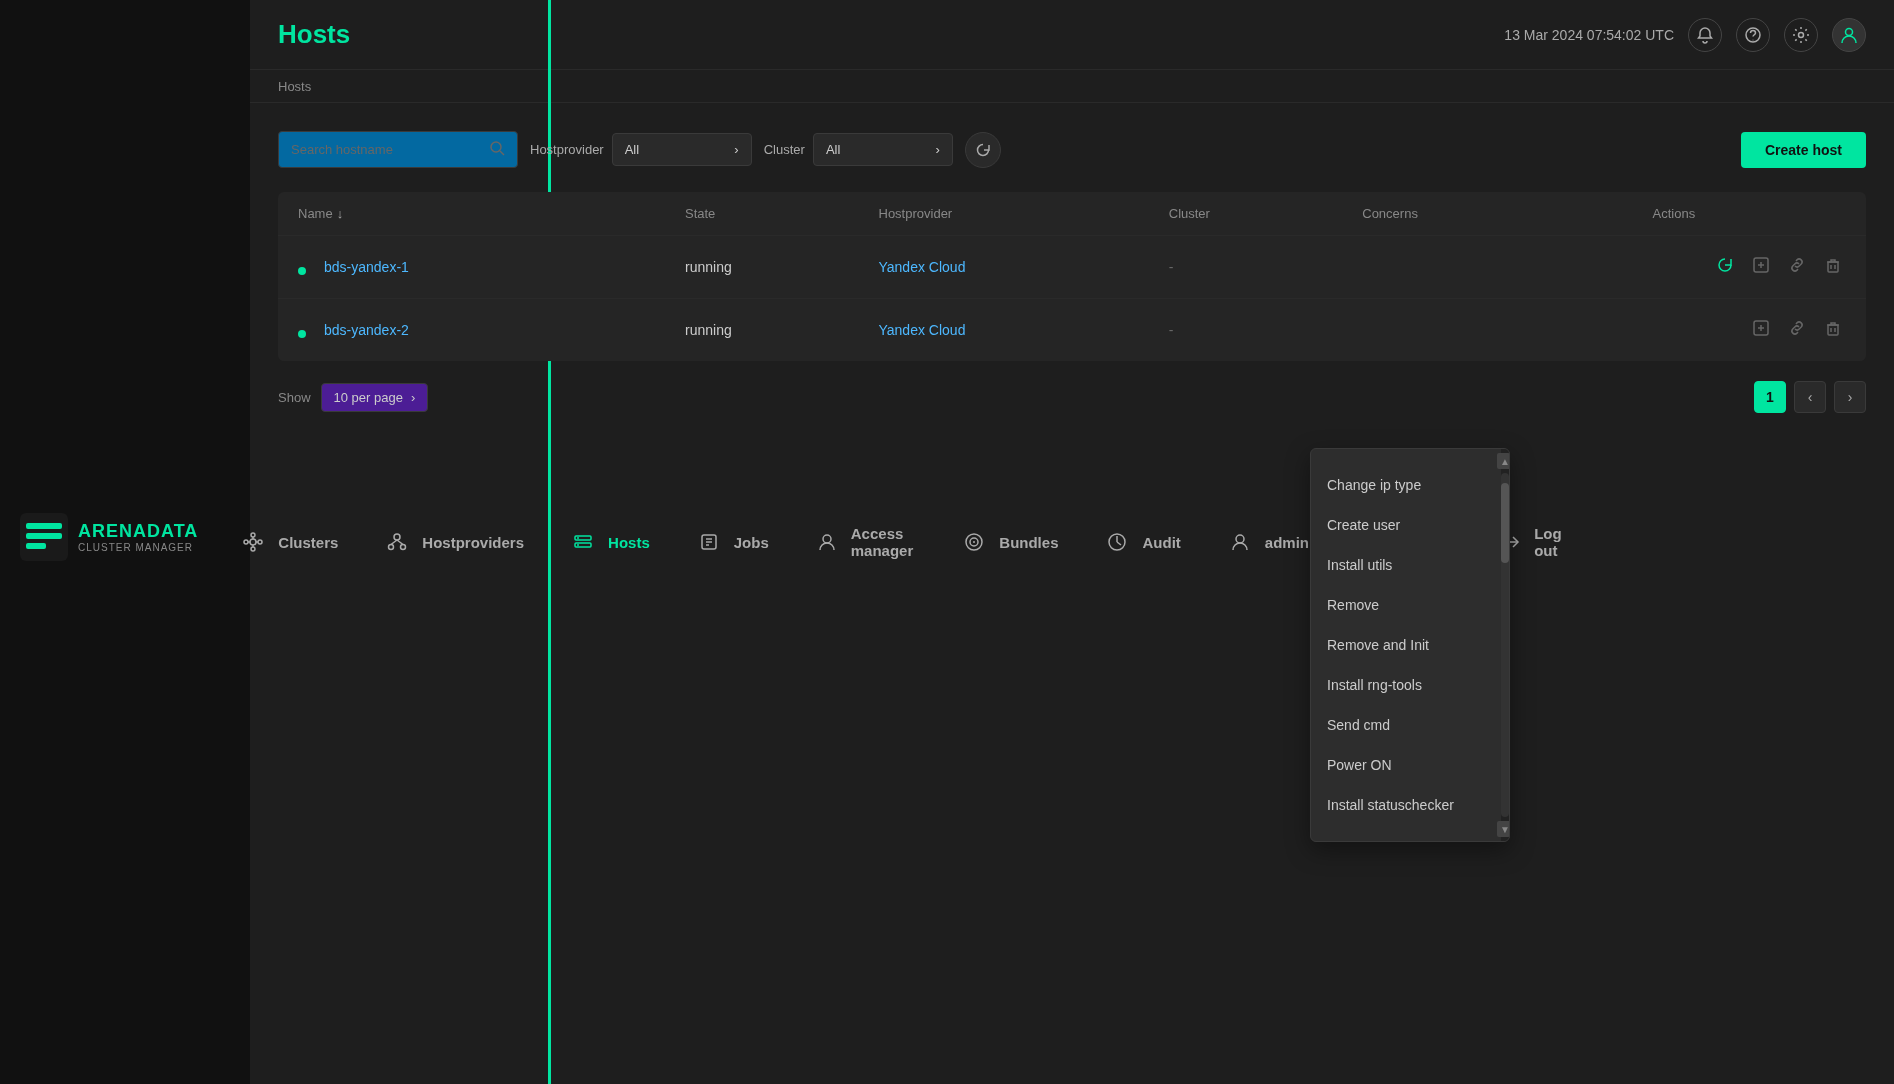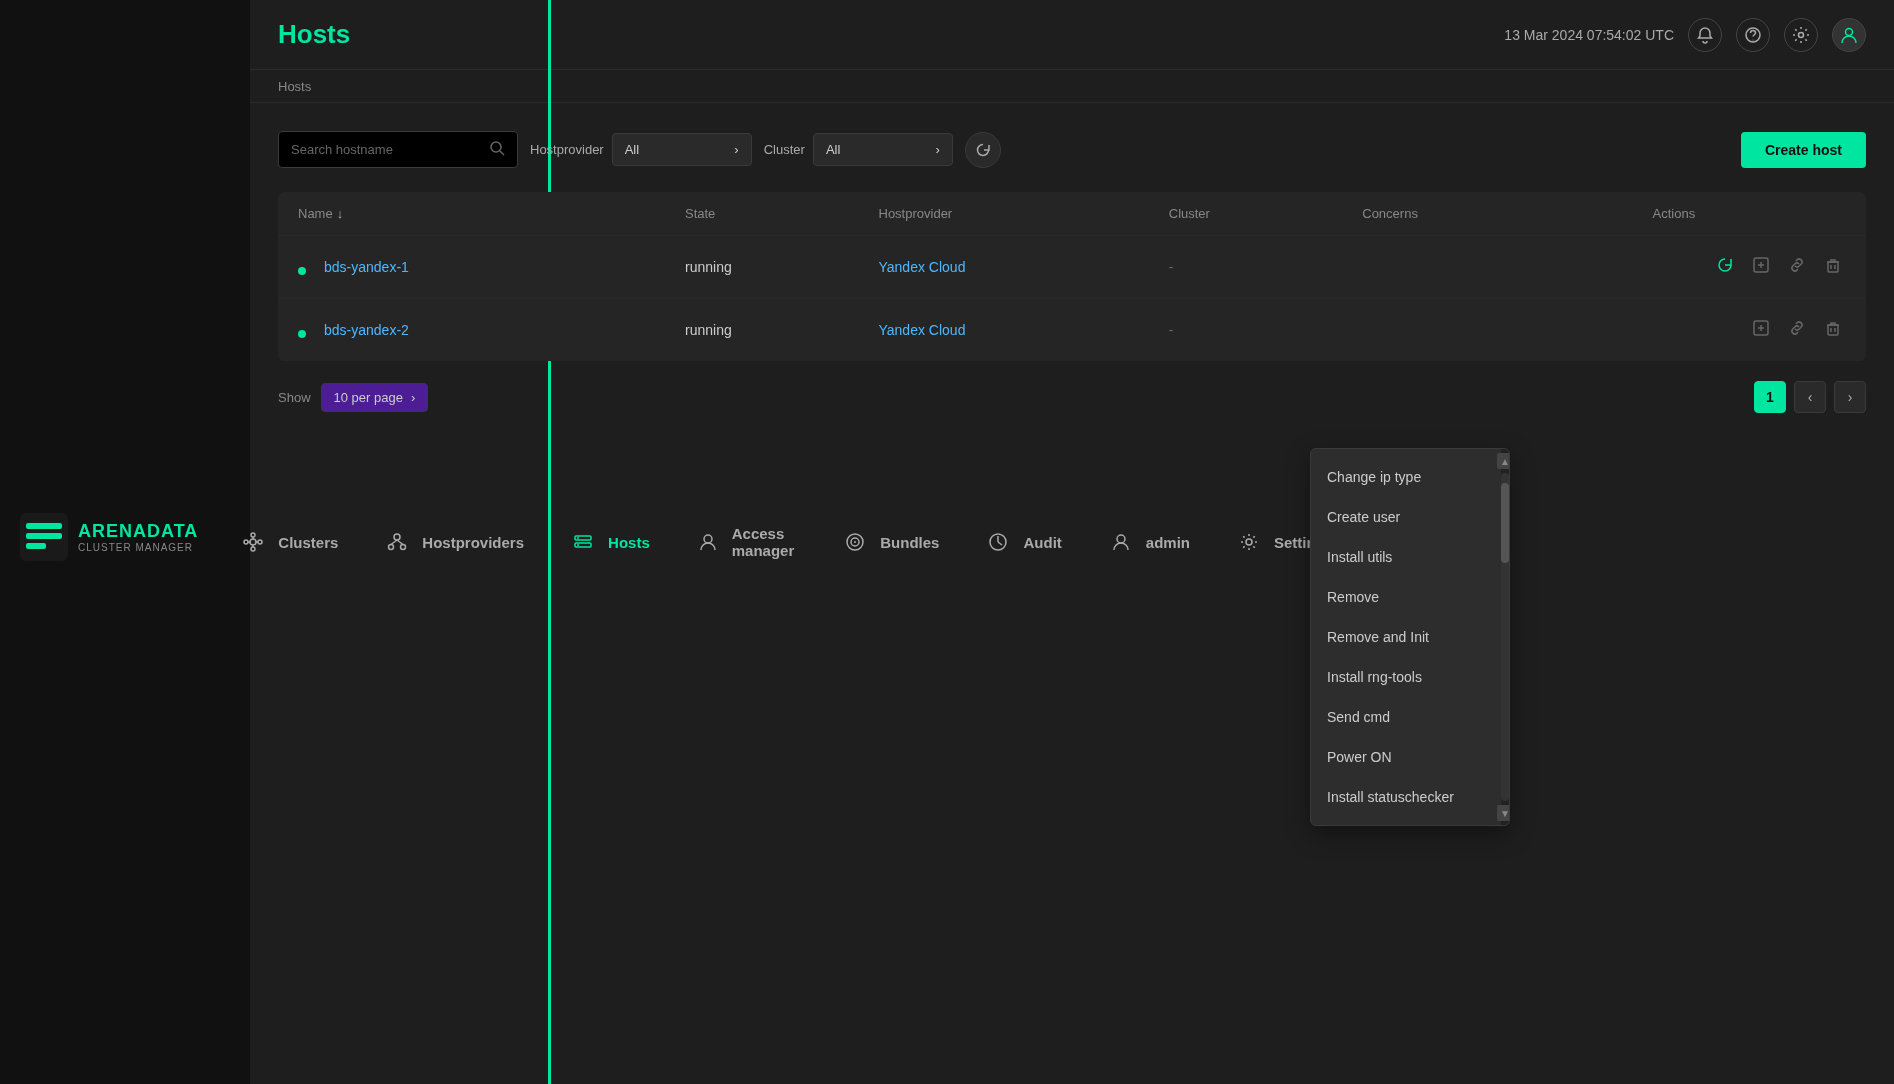--- a/index.html
+++ b/index.html
@@ -175,21 +175,21 @@
     .toolbar {
       display: flex;
       align-items: center;
       gap: 12px;
       margin-bottom: 24px;
     }
 
     .search-box {
       display: flex;
       align-items: center;
-      background: #000000;
+      background: #0369a1;
       border: 1px solid #3a3a3a;
       border-radius: 4px;
       padding: 8px 12px;
       gap: 8px;
       width: 240px;
     }
 
     .search-box input {
       background: transparent;
       border: none;
@@ -402,21 +402,21 @@
       overflow: hidden;
     }
 
     .dropdown-scroll-container {
       position: relative;
       display: flex;
     }
 
     .dropdown-items {
       flex: 1;
-      padding: 8px 0;
+      padding: 16px 0;
     }
 
     .dropdown-item {
       padding: 12px 16px;
       color: #ccc;
       cursor: pointer;
       font-size: 14px;
       white-space: nowrap;
       overflow: hidden;
       text-overflow: ellipsis;
@@ -527,20 +527,31 @@
       <svg width="20" height="20" viewBox="0 0 20 20" fill="none">
         <rect x="2" y="4" width="16" height="4" rx="1" stroke="#00e5a0" stroke-width="1.5"></rect>
         <rect x="2" y="11" width="16" height="4" rx="1" stroke="#00e5a0" stroke-width="1.5"></rect>
         <circle cx="5" cy="6" r="1" fill="#00e5a0"></circle>
         <circle cx="5" cy="13" r="1" fill="#00e5a0"></circle>
       </svg>
     </span>
     <span class="nav-label" style="color:#00e5a0">Hosts</span>
   </div>
 
+  <div class="nav-item">
+    <span class="nav-icon">
+      <svg width="20" height="20" viewBox="0 0 20 20" fill="none">
+        <rect x="3" y="3" width="14" height="14" rx="2" stroke="#aaa" stroke-width="1.5"></rect>
+        <line x1="7" y1="7" x2="13" y2="7" stroke="#aaa" stroke-width="1.5"></line>
+        <line x1="7" y1="10" x2="13" y2="10" stroke="#aaa" stroke-width="1.5"></line>
+        <line x1="7" y1="13" x2="10" y2="13" stroke="#aaa" stroke-width="1.5"></line>
+      </svg>
+    </span>
+    <span class="nav-label">Jobs</span>
+  </div>
 
   <div class="nav-item">
     <span class="nav-icon">
       <svg width="20" height="20" viewBox="0 0 20 20" fill="none">
         <circle cx="10" cy="7" r="4" stroke="#aaa" stroke-width="1.5"></circle>
         <path d="M3 18c0-3.866 3.134-7 7-7s7 3.134 7 7" stroke="#aaa" stroke-width="1.5"></path>
       </svg>
     </span>
     <span class="nav-label">Access manager</span>
   </div>

